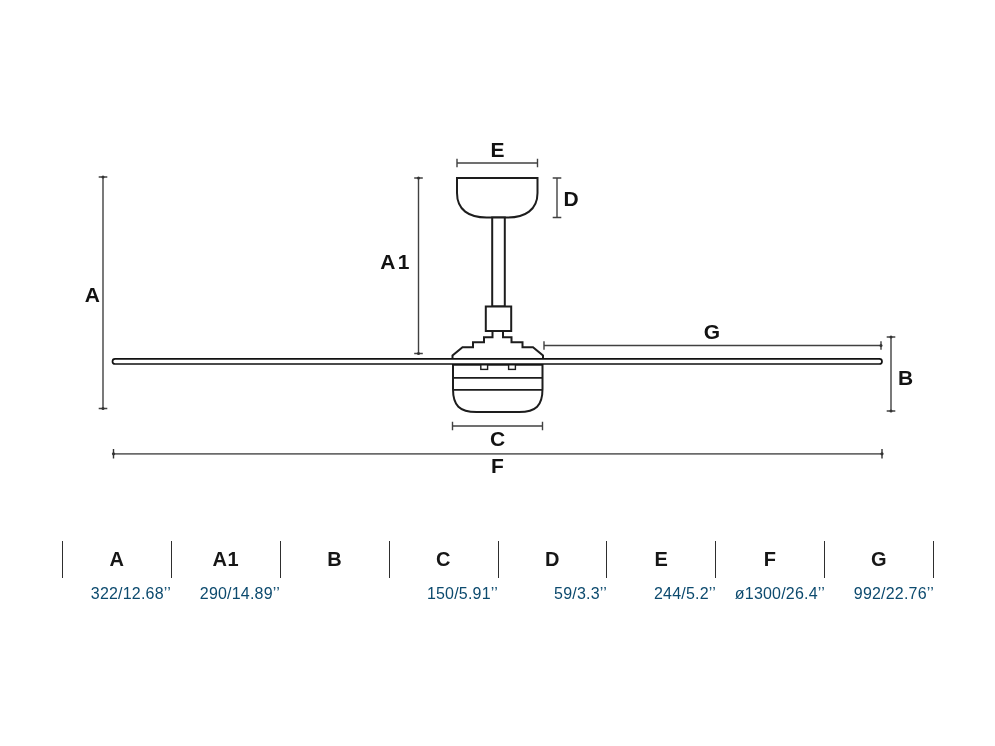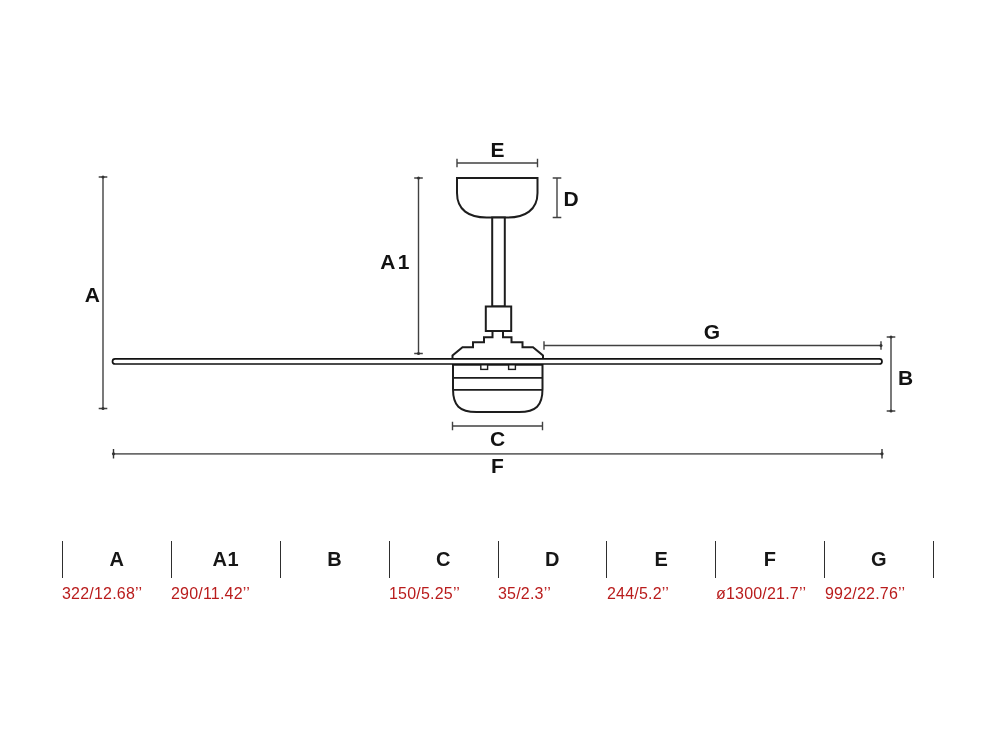--- a/index.html
+++ b/index.html
@@ -18,22 +18,22 @@
   .dim-table { position: absolute; left: 62px; top: 541px; width: 872px; }
   .letters-row { display: flex; height: 37px; }
   .letter-cell {
     flex: 1; display: flex; align-items: center; justify-content: center;
     border-left: 1.5px solid #2e2e2e;
     font-weight: bold; font-size: 20px; color: #161616; letter-spacing: 0.5px;
   }
   .letter-cell:last-child { border-right: 1.5px solid #2e2e2e; }
   .values-row { display: flex; margin-top: 7px; }
   .value-cell {
-    flex: 1; text-align: left;
-    font-size: 16px; font-weight: 400; color: #b91c1c; letter-spacing: 0.2px;
+    flex: 1; text-align: right;
+    font-size: 16px; font-weight: 400; color: #0c4a6e; letter-spacing: 0.2px;
   }
 </style>
 </head>
 <body>
 
 <div class="stage">
 
   <svg width="995" height="535" viewBox="0 0 995 535">
 
     <g stroke="#414141" stroke-width="1.4" fill="none">
@@ -123,23 +123,23 @@
       <div class="letter-cell">A1</div>
       <div class="letter-cell">B</div>
       <div class="letter-cell">C</div>
       <div class="letter-cell">D</div>
       <div class="letter-cell">E</div>
       <div class="letter-cell">F</div>
       <div class="letter-cell">G</div>
     </div>
     <div class="values-row">
       <div class="value-cell">322/12.68’’</div>
-      <div class="value-cell">290/11.42’’</div>
+      <div class="value-cell">290/14.89’’</div>
       <div class="value-cell"></div>
-      <div class="value-cell">150/5.25’’</div>
-      <div class="value-cell">35/2.3’’</div>
+      <div class="value-cell">150/5.91’’</div>
+      <div class="value-cell">59/3.3’’</div>
       <div class="value-cell">244/5.2’’</div>
-      <div class="value-cell">ø1300/21.7’’</div>
+      <div class="value-cell">ø1300/26.4’’</div>
       <div class="value-cell">992/22.76’’</div>
     </div>
   </div>
 
 </div>
 
 </body></html>

